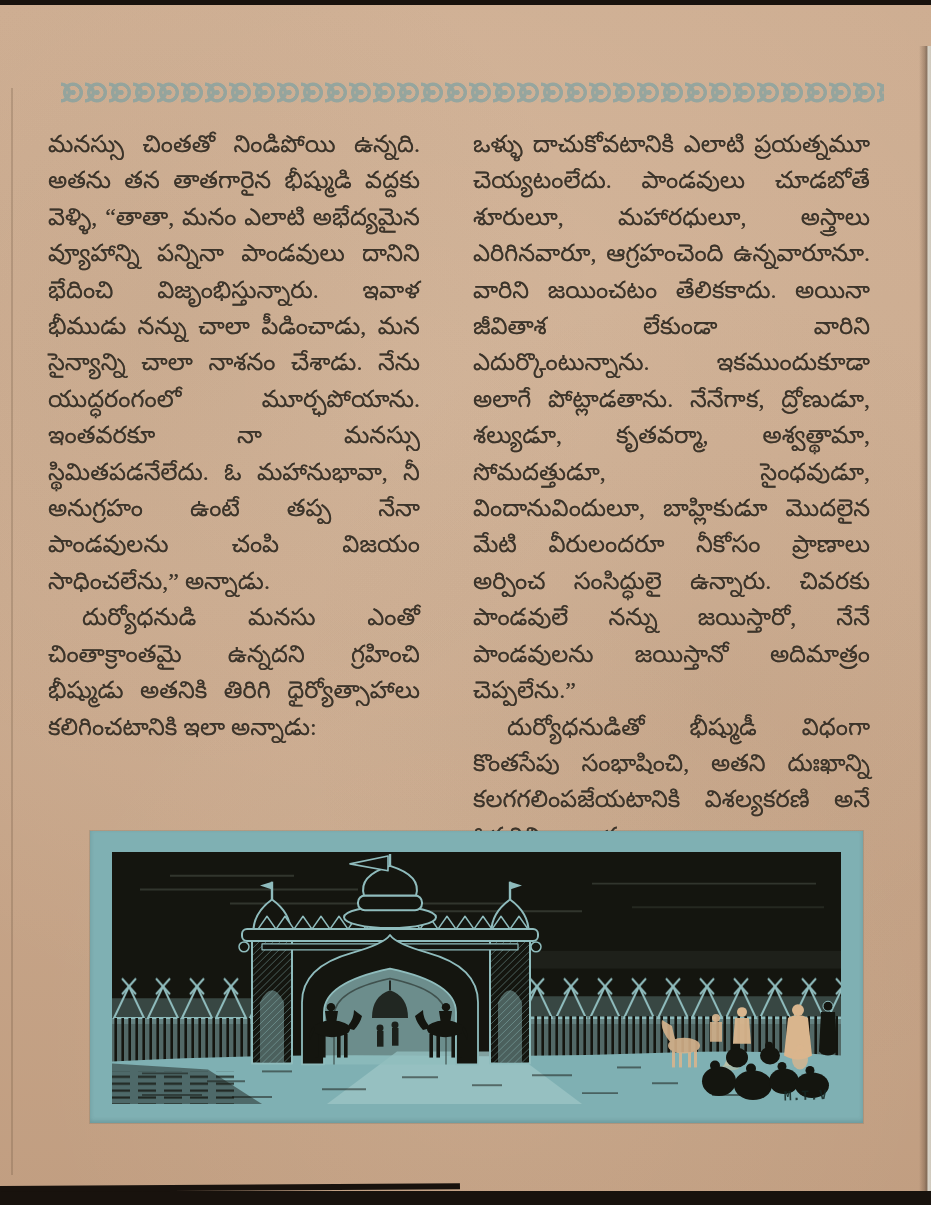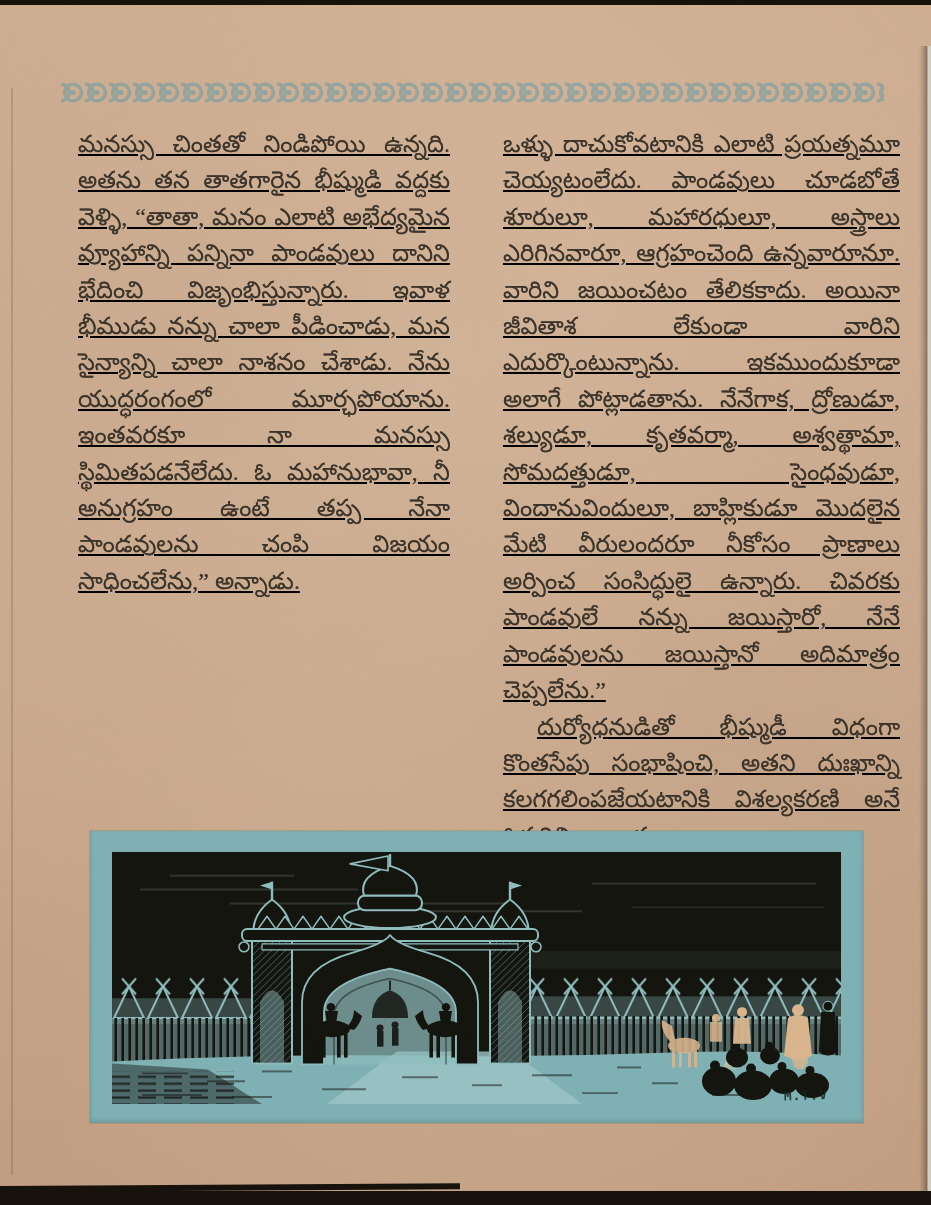--- a/index.html
+++ b/index.html
@@ -25,21 +25,21 @@
   .scan-right{position:absolute;top:46px;bottom:14px;right:0;width:12px;
     background:linear-gradient(to right, rgba(70,50,35,0) 0%, rgba(70,50,35,.28) 45%, rgba(40,30,22,.4) 62%, #d7d2c6 78%, #cfc9bd 100%);}
   .scan-left-line{position:absolute;left:11px;top:88px;bottom:30px;width:2px;background:rgba(80,60,42,.2);}
   .ornament{
     position:absolute;left:61px;top:79px;width:823px;height:27px;
     background-image:
       radial-gradient(circle 3px at 12px 13.5px, var(--ornament) 0 2.4px, rgba(0,0,0,0) 3px),
       radial-gradient(circle at 12px 13.5px, rgba(0,0,0,0) 6.2px, var(--ornament) 6.8px 9.6px, rgba(0,0,0,0) 10.4px),
       radial-gradient(circle at 0px 13.5px, rgba(0,0,0,0) 6.2px, var(--ornament) 6.8px 9.6px, rgba(0,0,0,0) 10.4px);
     background-size:24px 27px;opacity:.62;filter:blur(.6px);}
-  .text-area{position:absolute;left:78px;top:126px;width:822px;display:flex;text-decoration:underline;}
+  .text-area{position:absolute;left:48px;top:126px;width:822px;display:flex;}
   .col{color:var(--ink);font-size:24px;line-height:36.4px;text-align:justify;
     text-shadow:0 0 .6px rgba(60,52,42,.55);}
   .col p{margin:0;}
   .col p.indent{text-indent:34px;}
   .col-left{width:386px;margin-right:24px;}
   .col-right{width:412px;margin-left:29px;}
   .illustration-frame{position:absolute;left:90px;top:831px;width:773px;height:292px;
     background:var(--frame-teal);box-shadow:0 0 0 1px rgba(40,70,70,.15), inset 0 -2px 4px rgba(30,60,60,.2);}
   .illustration-art{position:absolute;left:22px;top:21px;right:22px;bottom:19px;}
   .illustration-art svg{display:block;width:100%;height:100%;}
@@ -52,20 +52,21 @@
   <div class="scan-top"></div>
   <div class="scan-bottom"></div>
   <div class="scan-right"></div>
   <div class="scan-left-line"></div>
 
   <div class="ornament"></div>
 
   <div class="text-area">
     <div class="col col-left">
       <p>మనస్సు చింతతో నిండిపోయి ఉన్నది. అతను తన తాతగారైన భీష్ముడి వద్దకు వెళ్ళి, “తాతా, మనం ఎలాటి అభేద్యమైన వ్యూహాన్ని పన్నినా పాండవులు దానిని భేదించి విజృంభిస్తున్నారు. ఇవాళ భీముడు నన్ను చాలా పీడించాడు, మన సైన్యాన్ని చాలా నాశనం చేశాడు. నేను యుద్ధరంగంలో మూర్ఛపోయాను. ఇంతవరకూ నా మనస్సు స్థిమితపడనేలేదు. ఓ మహానుభావా, నీ అనుగ్రహం ఉంటే తప్ప నేనా పాండవులను చంపి విజయం సాధించలేను,” అన్నాడు.</p>
+      <p class="indent">దుర్యోధనుడి మనసు ఎంతో చింతాక్రాంతమై ఉన్నదని గ్రహించి భీష్ముడు అతనికి తిరిగి ధైర్యోత్సాహాలు కలిగించటానికి ఇలా అన్నాడు:</p>
     </div>
     <div class="col col-right">
       <p>ఒళ్ళు దాచుకోవటానికి ఎలాటి ప్రయత్నమూ చెయ్యటంలేదు. పాండవులు చూడబోతే శూరులూ, మహారధులూ, అస్త్రాలు ఎరిగినవారూ, ఆగ్రహంచెంది ఉన్నవారూనూ. వారిని జయించటం తేలికకాదు. అయినా జీవితాశ లేకుండా వారిని ఎదుర్కొంటున్నాను. ఇకముందుకూడా అలాగే పోట్లాడతాను. నేనేగాక, ద్రోణుడూ, శల్యుడూ, కృతవర్మా, అశ్వత్థామా, సోమదత్తుడూ, సైంధవుడూ, విందానువిందులూ, బాహ్లికుడూ మొదలైన మేటి వీరులందరూ నీకోసం ప్రాణాలు అర్పించ సంసిద్ధులై ఉన్నారు. చివరకు పాండవులే నన్ను జయిస్తారో, నేనే పాండవులను జయిస్తానో అదిమాత్రం చెప్పలేను.”</p>
       <p class="indent">దుర్యోధనుడితో భీష్ముడీ విధంగా కొంతసేపు సంభాషించి, అతని దుఃఖాన్ని కలగగలింపజేయటానికి విశల్యకరణి అనే ఓషధిని ఇచ్చాడు.</p>
     </div>
   </div>
 
   <div class="illustration-frame">
     <div class="illustration-art">
       <svg viewBox="0 0 729 255" preserveAspectRatio="none">

